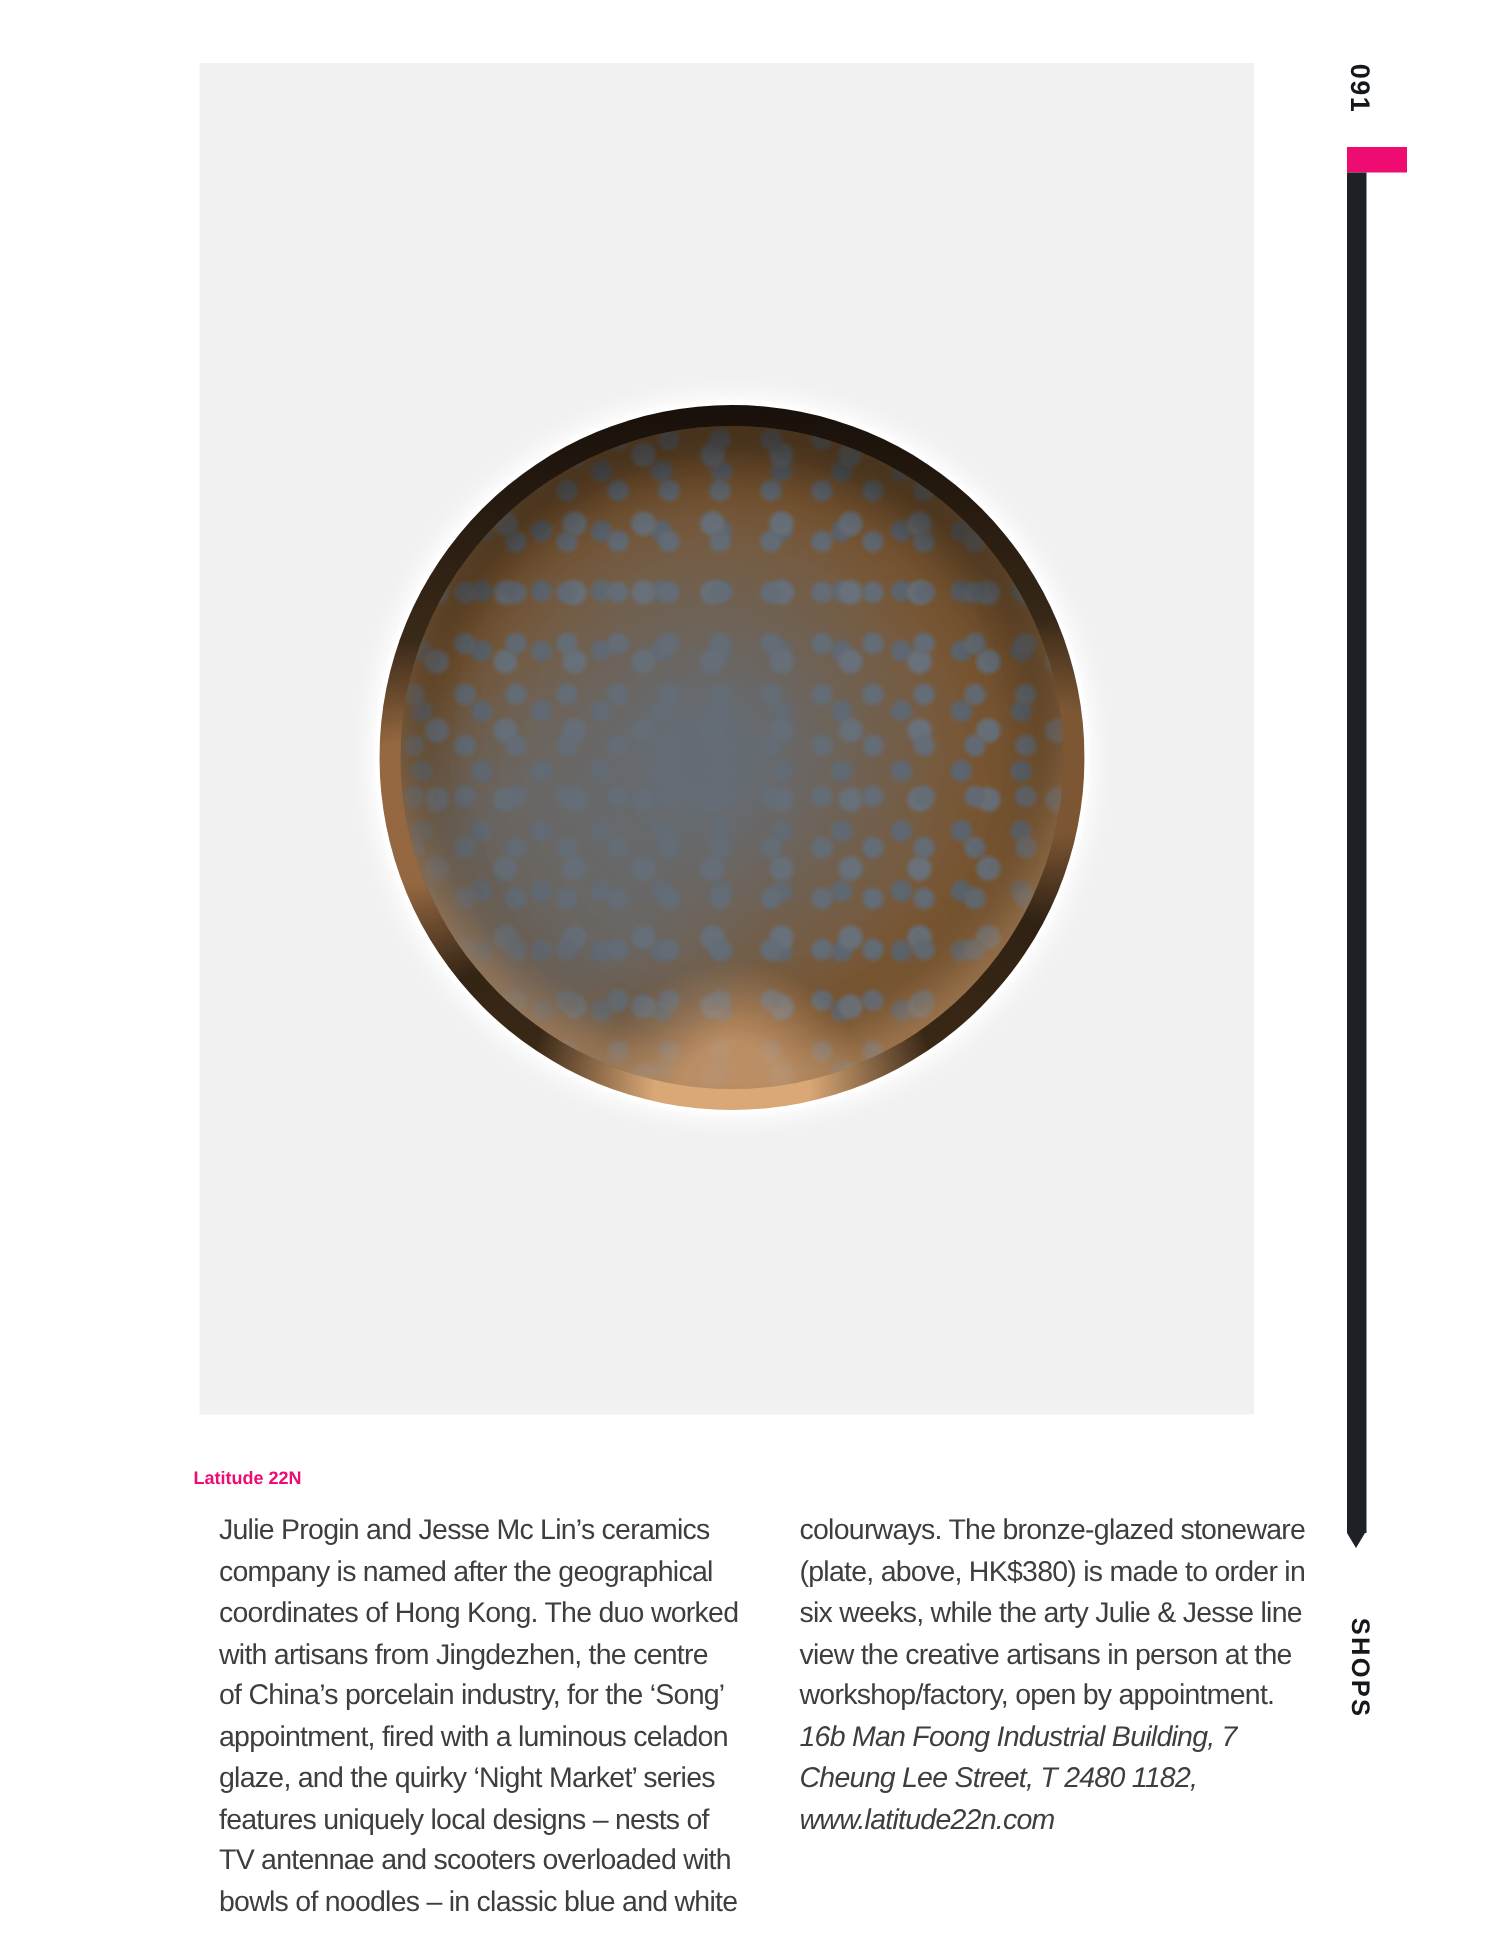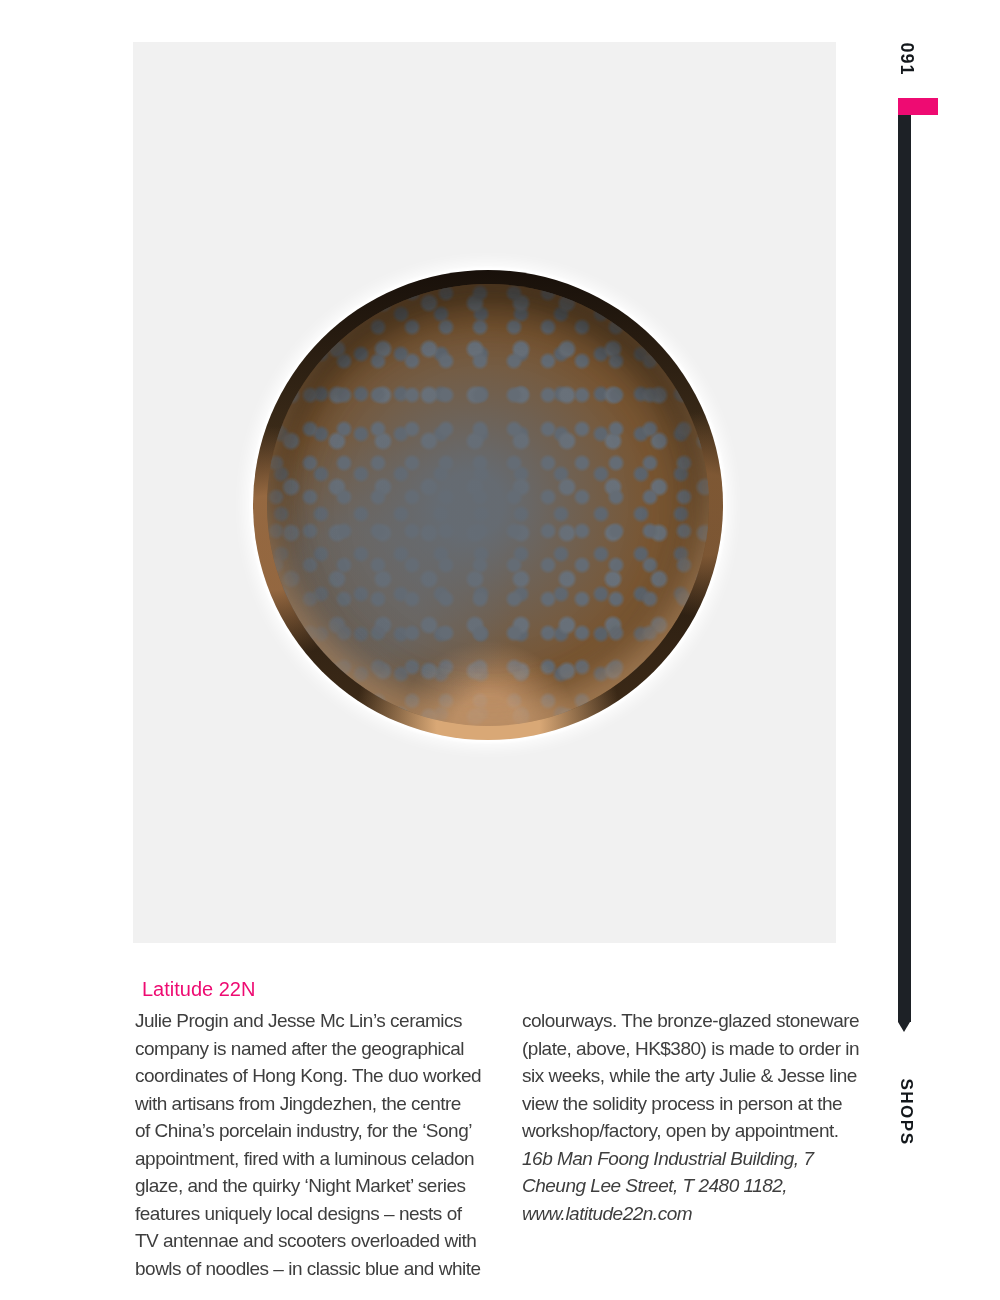--- a/index.html
+++ b/index.html
@@ -75,28 +75,29 @@
     border-top:10px solid var(--edge-line);
   }
   .section-label{
     position:absolute;left:906px;top:1112px;
     transform:translate(-50%,-50%) rotate(90deg);
     font-size:17px;font-weight:bold;color:#14181c;letter-spacing:1.5px;
     white-space:nowrap;
   }
   
   .article-title{
-    position:absolute;left:142px;top:978px;
-    font-size:20px;font-weight:normal;color:var(--accent);
+    position:absolute;left:129px;top:978px;
+    font-size:12px;font-weight:bold;color:var(--accent);
     letter-spacing:0;
   }
   .text-col{
     position:absolute;top:1007px;
     font-size:19px;color:var(--body-text);
     letter-spacing:-0.5px;
+    margin-left:11px;
   }
   .col-left{left:135px;}
   .col-right{left:522px;}
   .tline{height:27.5px;line-height:27.5px;white-space:nowrap;}
   .italic .tline{font-style:italic;}
 </style>
 </head>
 <body>
 
 <div class="page">
@@ -126,21 +127,21 @@
       <div class="tline">features uniquely local designs – nests of</div>
       <div class="tline">TV antennae and scooters overloaded with</div>
       <div class="tline">bowls of noodles – in classic blue and white</div>
     </div>
 
   <div class="text-col col-right">
     <div>
         <div class="tline">colourways. The bronze-glazed stoneware</div>
         <div class="tline">(plate, above, HK$380) is made to order in</div>
         <div class="tline">six weeks, while the arty Julie &amp; Jesse line</div>
-        <div class="tline">view the solidity process in person at the</div>
+        <div class="tline">view the creative artisans in person at the</div>
         <div class="tline">workshop/factory, open by appointment.</div>
       </div>
     <div class="italic">
         <div class="tline">16b Man Foong Industrial Building, 7</div>
         <div class="tline">Cheung Lee Street, T 2480 1182,</div>
         <div class="tline">www.latitude22n.com</div>
       </div>
   </div>
 
 </div>

